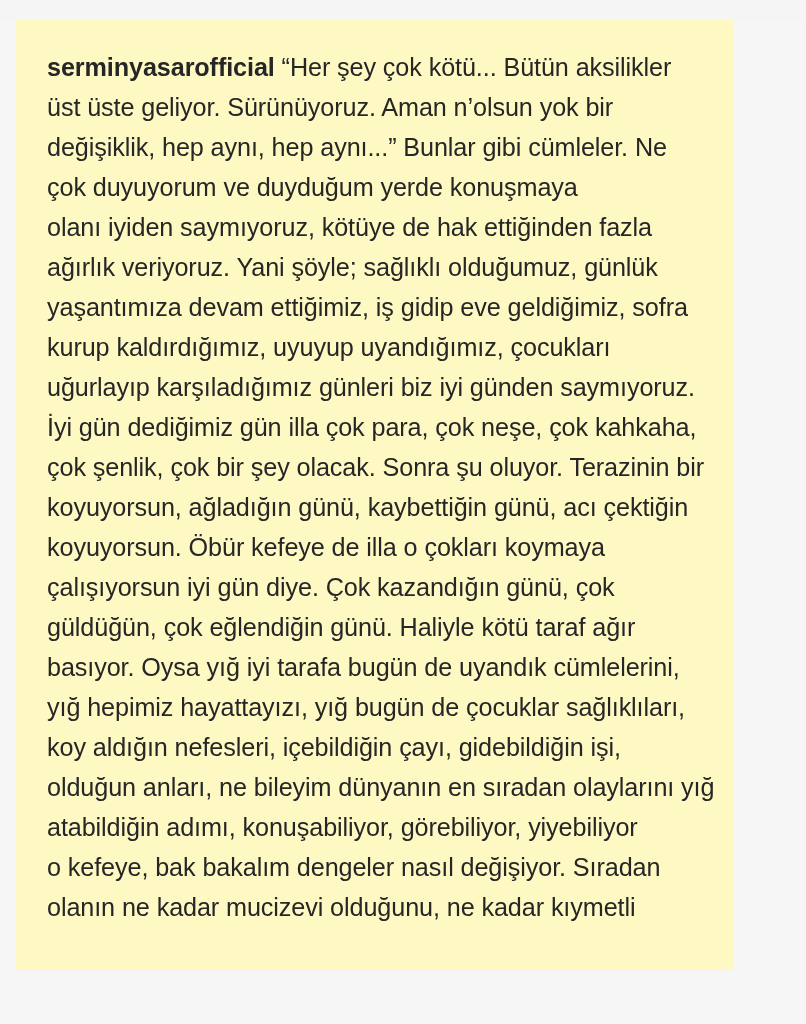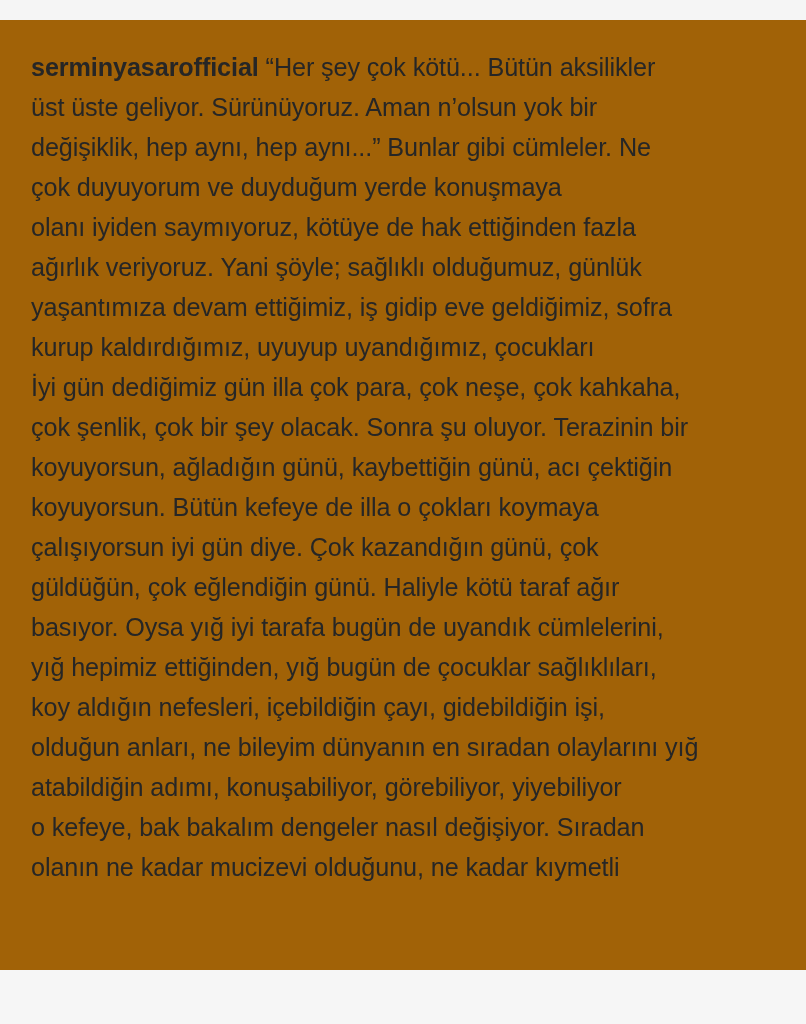--- a/index.html
+++ b/index.html
@@ -11,23 +11,23 @@
     background: #f6f6f6;
   }
   .top-strip {
     position: absolute;
     left: 0; top: 0;
     width: 806px; height: 20px;
     background: #f5f5f5;
   }
   .caption-card {
     position: absolute;
-    left: 0; top: 20px;
-    width: 806px; height: 950px;
-    background: #a16207;
+    left: 16px; top: 20px;
+    width: 718px; height: 950px;
+    background: #fef9c3;
   }
   .caption {
     position: absolute;
     left: 31px;
     top: 27px;
     width: 760px;
     font-family: "Liberation Sans", sans-serif;
     font-size: 25.2px;
     line-height: 40px;
     color: #262626;
@@ -57,28 +57,29 @@
 <div class="caption-card">
   <div class="caption">
     <span class="line"><span class="username">serminyasarofficial</span><span> “Her şey çok kötü... Bütün aksilikler</span></span>
     <span class="line">üst üste geliyor. Sürünüyoruz. Aman n’olsun yok bir</span>
     <span class="line">değişiklik, hep aynı, hep aynı...” Bunlar gibi cümleler. Ne</span>
     <span class="line">çok duyuyorum ve duyduğum yerde konuşmaya</span>
     <span class="line">olanı iyiden saymıyoruz, kötüye de hak ettiğinden fazla</span>
     <span class="line">ağırlık veriyoruz. Yani şöyle; sağlıklı olduğumuz, günlük</span>
     <span class="line">yaşantımıza devam ettiğimiz, iş gidip eve geldiğimiz, sofra</span>
     <span class="line">kurup kaldırdığımız, uyuyup uyandığımız, çocukları</span>
+    <span class="line">uğurlayıp karşıladığımız günleri biz iyi günden saymıyoruz.</span>
     <span class="line">İyi gün dediğimiz gün illa çok para, çok neşe, çok kahkaha,</span>
     <span class="line">çok şenlik, çok bir şey olacak. Sonra şu oluyor. Terazinin bir</span>
     <span class="line">koyuyorsun, ağladığın günü, kaybettiğin günü, acı çektiğin</span>
-    <span class="line">koyuyorsun. Bütün kefeye de illa o çokları koymaya</span>
+    <span class="line">koyuyorsun. Öbür kefeye de illa o çokları koymaya</span>
     <span class="line">çalışıyorsun iyi gün diye. Çok kazandığın günü, çok</span>
     <span class="line">güldüğün, çok eğlendiğin günü. Haliyle kötü taraf ağır</span>
     <span class="line">basıyor. Oysa yığ iyi tarafa bugün de uyandık cümlelerini,</span>
-    <span class="line">yığ hepimiz ettiğinden, yığ bugün de çocuklar sağlıklıları,</span>
+    <span class="line">yığ hepimiz hayattayızı, yığ bugün de çocuklar sağlıklıları,</span>
     <span class="line">koy aldığın nefesleri, içebildiğin çayı, gidebildiğin işi,</span>
     <span class="line">olduğun anları, ne bileyim dünyanın en sıradan olaylarını yığ</span>
     <span class="line">atabildiğin adımı, konuşabiliyor, görebiliyor, yiyebiliyor</span>
     <span class="line">o kefeye, bak bakalım dengeler nasıl değişiyor. Sıradan</span>
     <span class="line">olanın ne kadar mucizevi olduğunu, ne kadar kıymetli</span>
 
   </div>
 </div>
 
 <div class="bottom-strip"></div>

